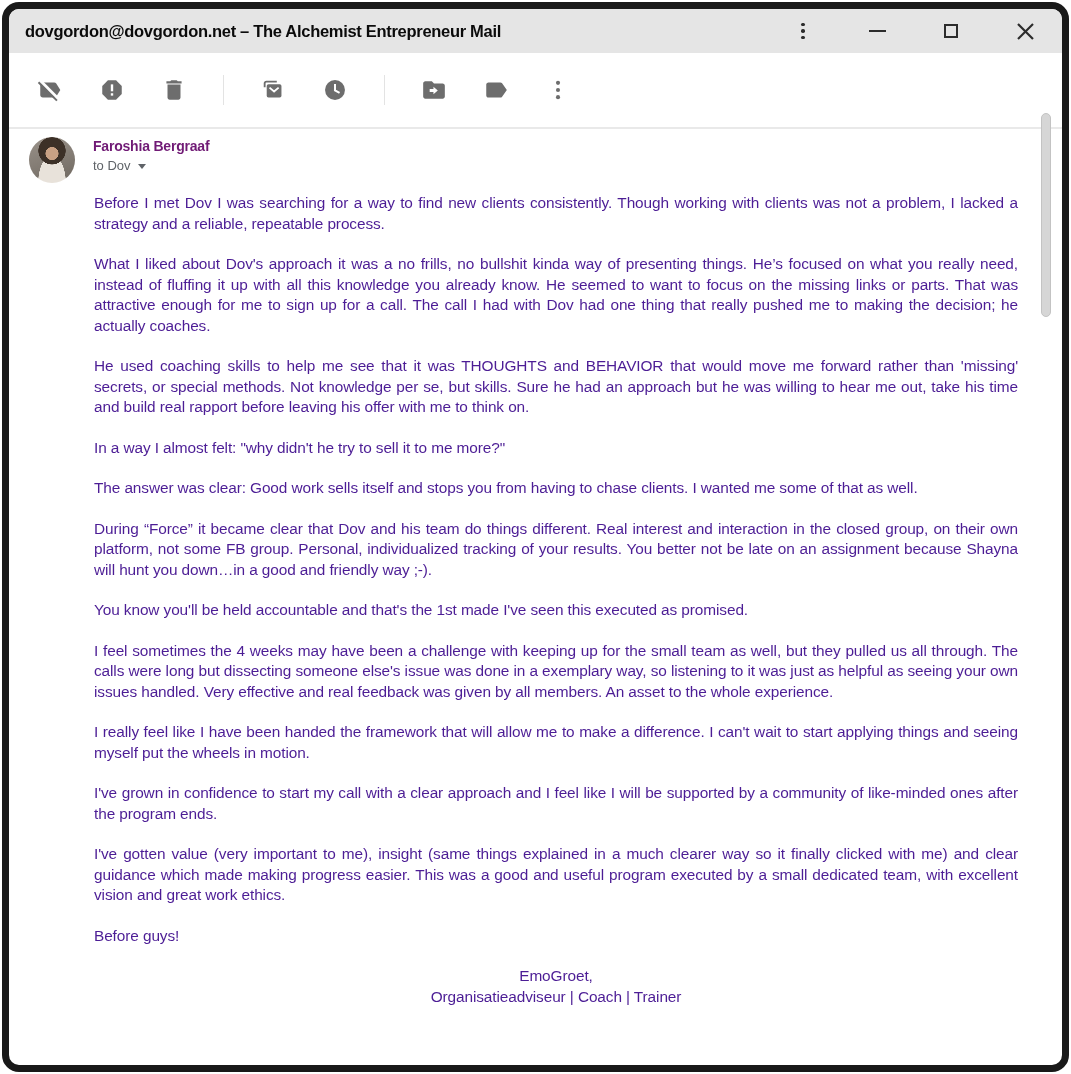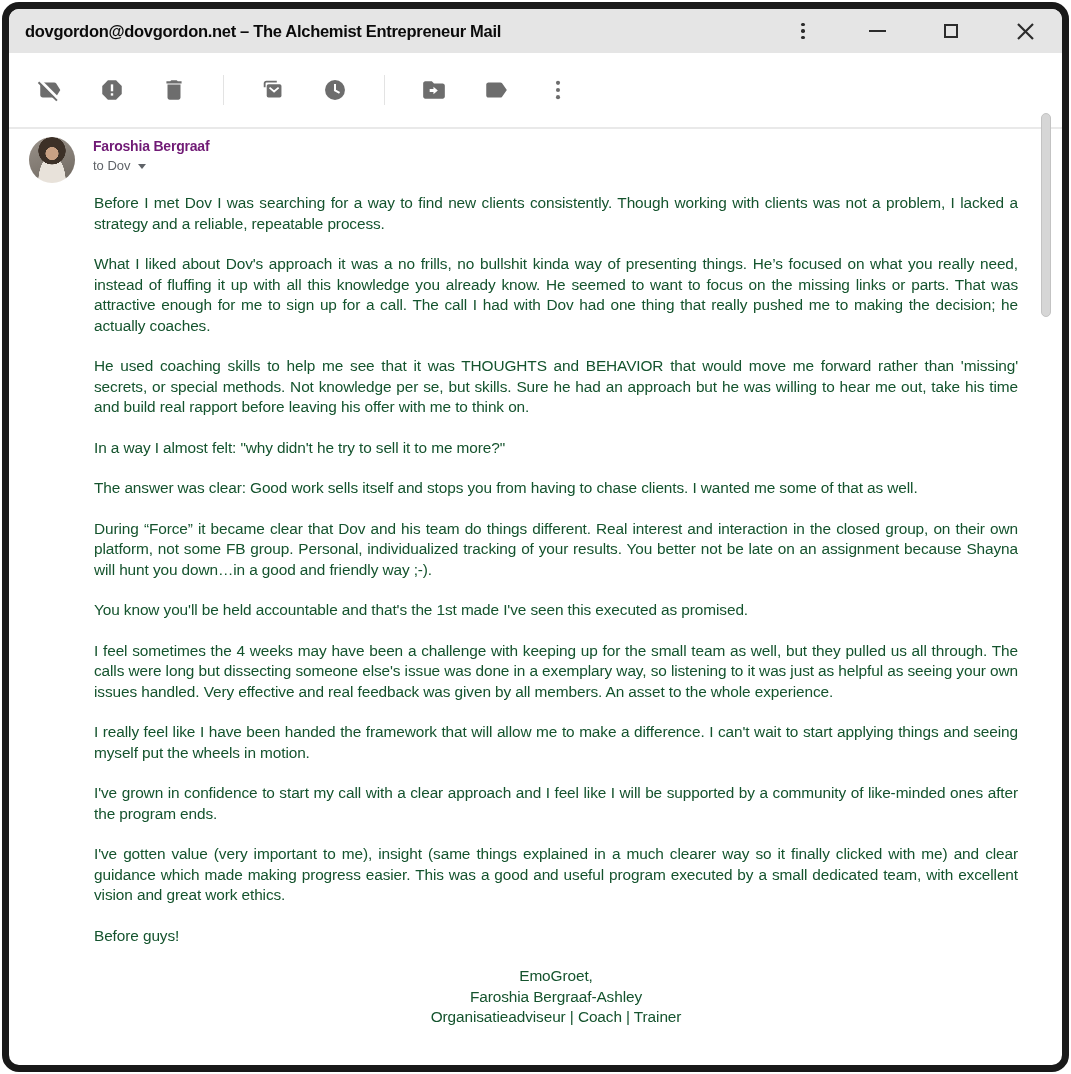--- a/index.html
+++ b/index.html
@@ -28,21 +28,21 @@
       radial-gradient(circle at 50% 36%, #c9a184 0 17%, rgba(0,0,0,0) 18%),
       radial-gradient(circle at 50% 30%, #3c3027 0 34%, rgba(0,0,0,0) 35%),
       radial-gradient(ellipse at 50% 100%, #e8e2da 0 42%, rgba(0,0,0,0) 43%),
       linear-gradient(160deg,#9a928a,#6e675f);}
   .sender-col{margin-left:18px;padding-top:1px;}
   .sender-name{font-size:14px;font-weight:700;color:#701a75;letter-spacing:-0.2px;}
   .to-line{margin-top:4px;font-size:13px;color:#5f6368;display:flex;align-items:center;gap:7px;}
   .caret-down{width:0;height:0;border-left:4.5px solid transparent;border-right:4.5px solid transparent;
               border-top:5.5px solid #5f6368;margin-top:2px;}
   
-  .email-body{padding:10px 44px 0 85px;font-size:15.4px;line-height:20.5px;color:#14532d;
+  .email-body{padding:10px 44px 0 85px;font-size:15.4px;line-height:20.5px;color:#4c1d95;
               text-align:justify;letter-spacing:-0.1px;}
   .email-body p{margin:0 0 20px 0;}
   .signature{text-align:center;}
   .signature .sig-line{margin:0;}
   
   .scroll-thumb{position:absolute;top:104px;right:11px;width:8px;height:202px;
                 background:#d6d6d6;border:1px solid #c3c3c3;border-radius:5px;}
 </style>
 </head>
 <body>
@@ -152,20 +152,19 @@
         <p>During “Force” it became clear that Dov and his team do things different. Real interest and interaction in the closed group, on their own platform, not some FB group. Personal, individualized tracking of your results. You better not be late on an assignment because Shayna will hunt you down…in a good and friendly way ;-).</p>
         <p>You know you'll be held accountable and that's the 1st made I've seen this executed as promised.</p>
         <p>I feel sometimes the 4 weeks may have been a challenge with keeping up for the small team as well, but they pulled us all through. The calls were long but dissecting someone else's issue was done in a exemplary way, so listening to it was just as helpful as seeing your own issues handled. Very effective and real feedback was given by all members. An asset to the whole experience.</p>
         <p>I really feel like I have been handed the framework that will allow me to make a difference. I can't wait to start applying things and seeing myself put the wheels in motion.</p>
         <p>I've grown in confidence to start my call with a clear approach and I feel like I will be supported by a community of like-minded ones after the program ends.</p>
         <p>I've gotten value (very important to me), insight (same things explained in a much clearer way so it finally clicked with me) and clear guidance which made making progress easier. This was a good and useful program executed by a small dedicated team, with excellent vision and great work ethics.</p>
         <p>Before guys!</p>
       </div>
     <div class="signature">
         <p class="sig-line">EmoGroet,</p>
-        <p class="sig-line">Faroshia Bergraaf-Ashley</p>
         <p class="sig-line">Organisatieadviseur | Coach | Trainer</p>
       </div>
   </div>
 
   <div class="scroll-thumb"></div>
 
 </div>
 
 </body></html>

